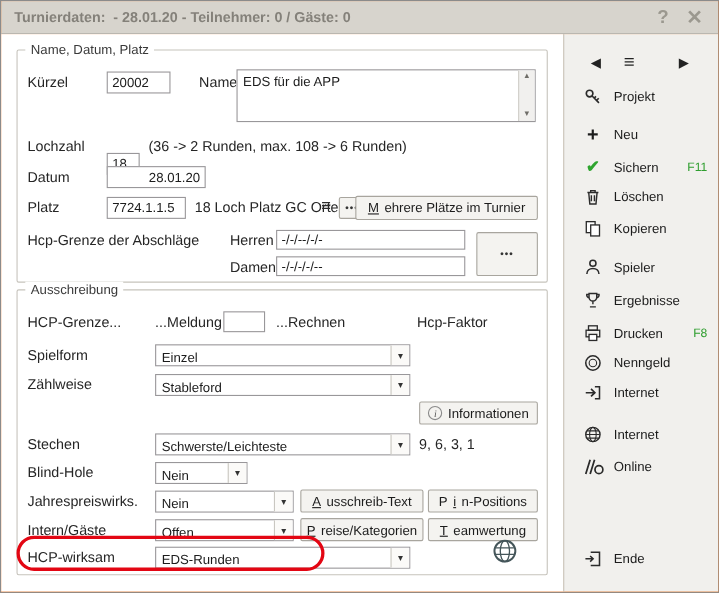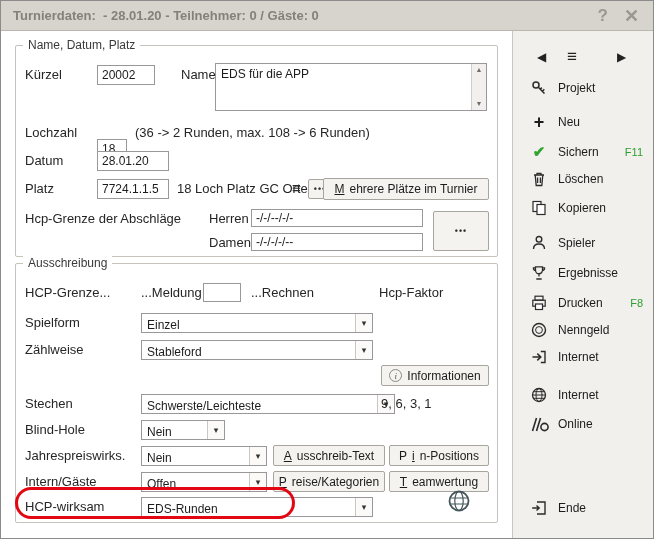--- a/index.html
+++ b/index.html
@@ -97,21 +97,21 @@
         <span class="scroll-arrow">▲</span>
         <span class="scroll-arrow">▼</span>
       </div>
     </div>
 
     <span class="lbl" style="left:24px;top:95px">Lochzahl</span>
     <input class="input" style="left: 96px; top: 108px; width: 30px; height: 20px;" value="18">
     <span class="lbl" style="left:134px;top:95px">(36 -&gt; 2 Runden, max. 108 -&gt; 6 Runden)</span>
 
     <span class="lbl" style="left:24px;top:123px">Datum</span>
-    <input class="input" style="left: 96px; top: 120px; width: 72px; height: 20px;" value="28.01.20">
+    <input class="input" style="left: 96px; top: 120px; width: 90px; height: 20px; text-align: right;" value="28.01.20">
 
     <span class="lbl" style="left:24px;top:151px">Platz</span>
     <input class="input" style="left: 96px; top: 148px; width: 72px; height: 20px;" value="7724.1.1.5">
     <span class="lbl" style="left:176px;top:151px">18 Loch Platz GC Orte</span>
     <span class="list-glyph" style="left:291px;top:148px">≡</span>
     <div class="btn dots" style="left:307px;top:148px;width:24px;height:20px">•••</div>
     <div class="btn" style="left:322px;top:147px;width:166px;height:22px"><u>M</u>ehrere Plätze im Turnier</div>
 
     <span class="lbl" style="left:24px;top:181px">Hcp-Grenze der Abschläge</span>
     <span class="lbl" style="left:208px;top:181px">Herren</span>
@@ -140,21 +140,21 @@
       <span class="dd-val">Stableford</span>
       <span class="dd-btn">▾</span>
     </div>
 
     <div class="btn" style="left:380px;top:334px;width:108px;height:21px">
       <span class="info-circle">i</span>
       <span>Informationen</span>
     </div>
 
     <span class="lbl" style="left:24px;top:366px">Stechen</span>
-    <div class="dd" style="left:140px;top:363px;width:254px;height:20px">
+    <div class="dd" style="left:140px;top:363px;width:232px;height:20px">
       <span class="dd-val">Schwerste/Leichteste</span>
       <span class="dd-btn">▾</span>
     </div>
     <span class="lbl" style="left:380px;top:366px">9, 6, 3, 1</span>
 
     <span class="lbl" style="left:24px;top:392px">Blind-Hole</span>
     <div class="dd" style="left:140px;top:389px;width:84px;height:20px">
       <span class="dd-val">Nein</span>
       <span class="dd-btn">▾</span>
     </div>

